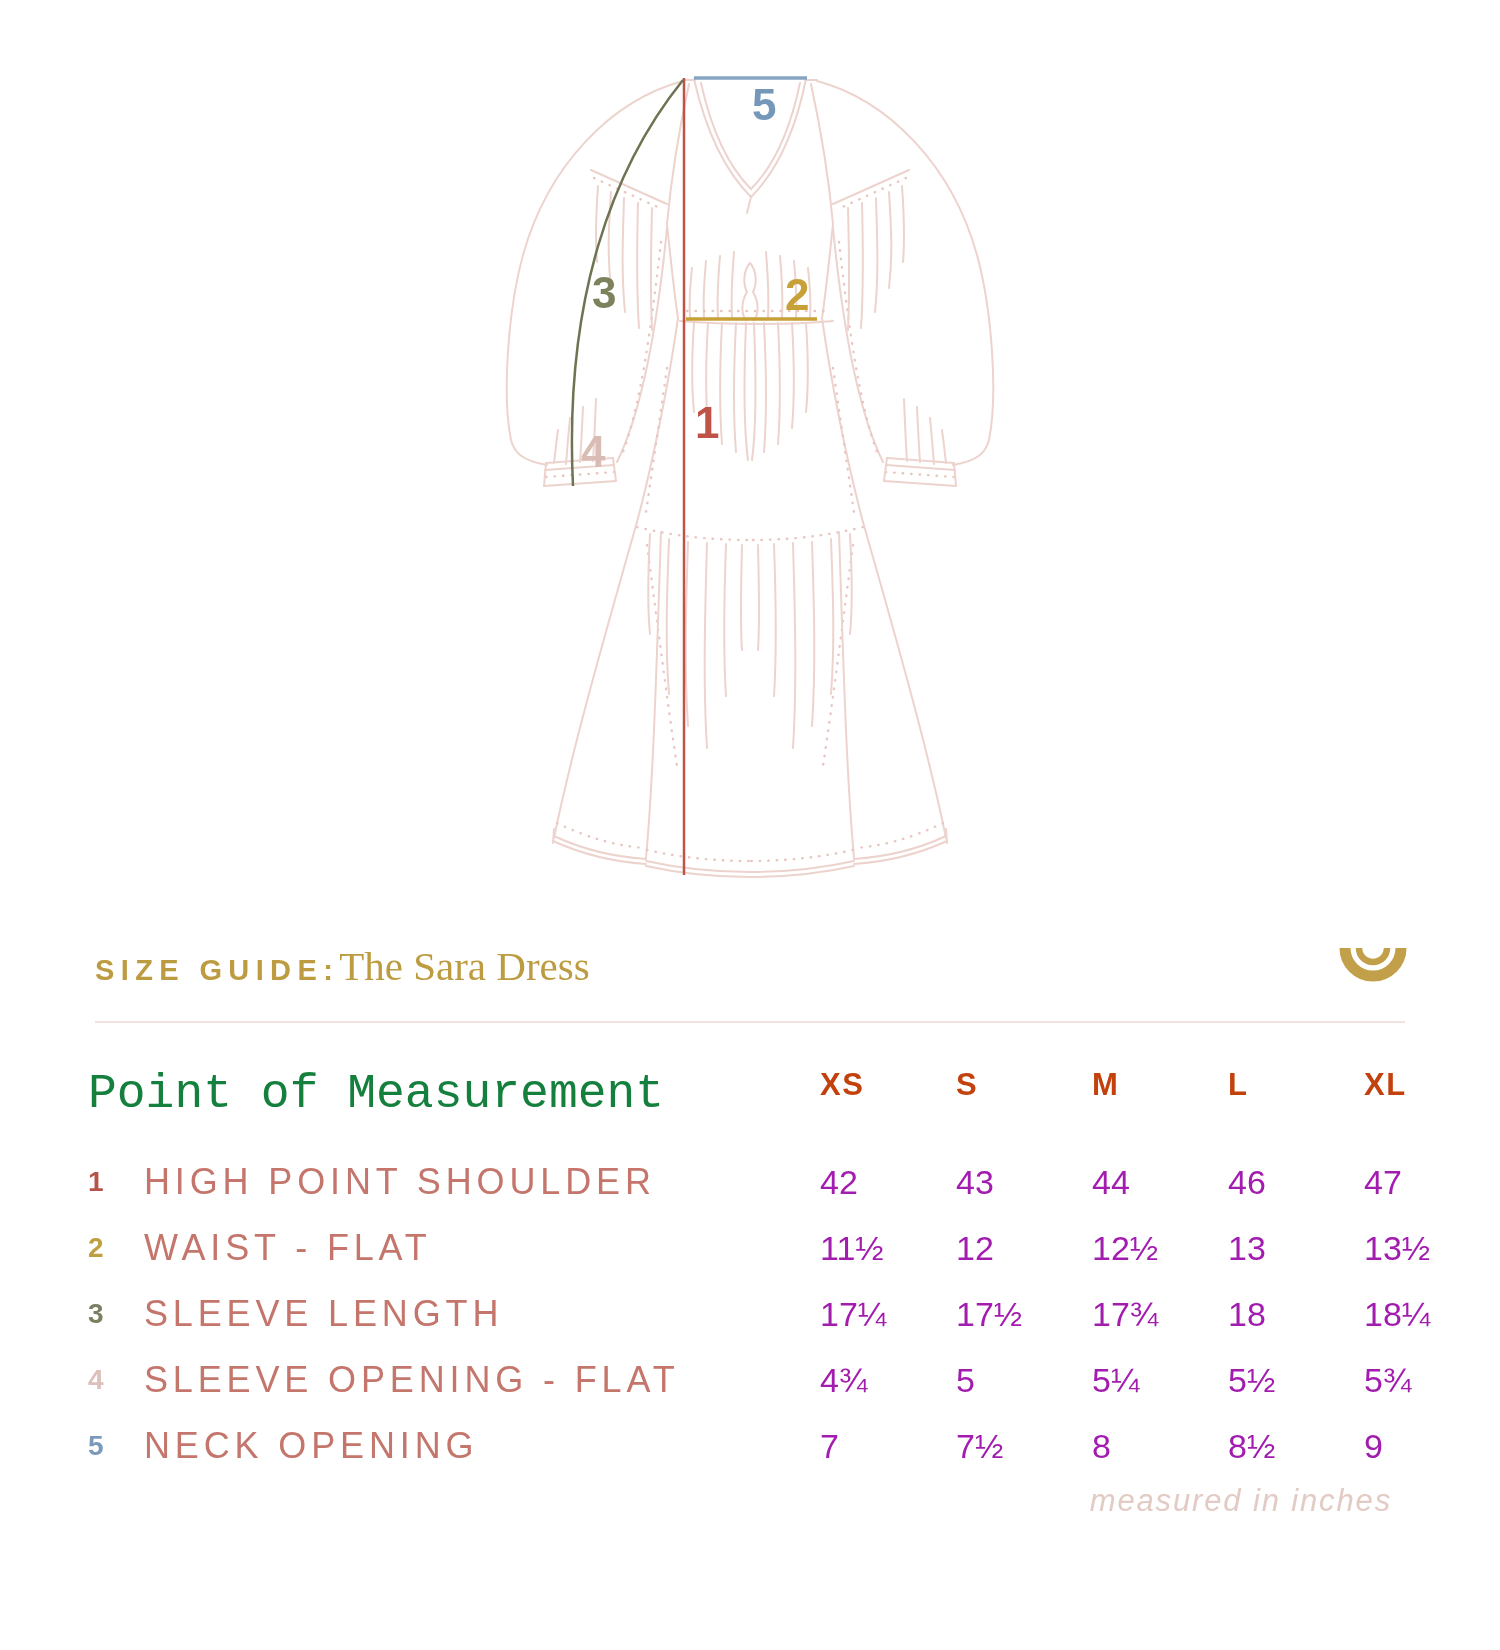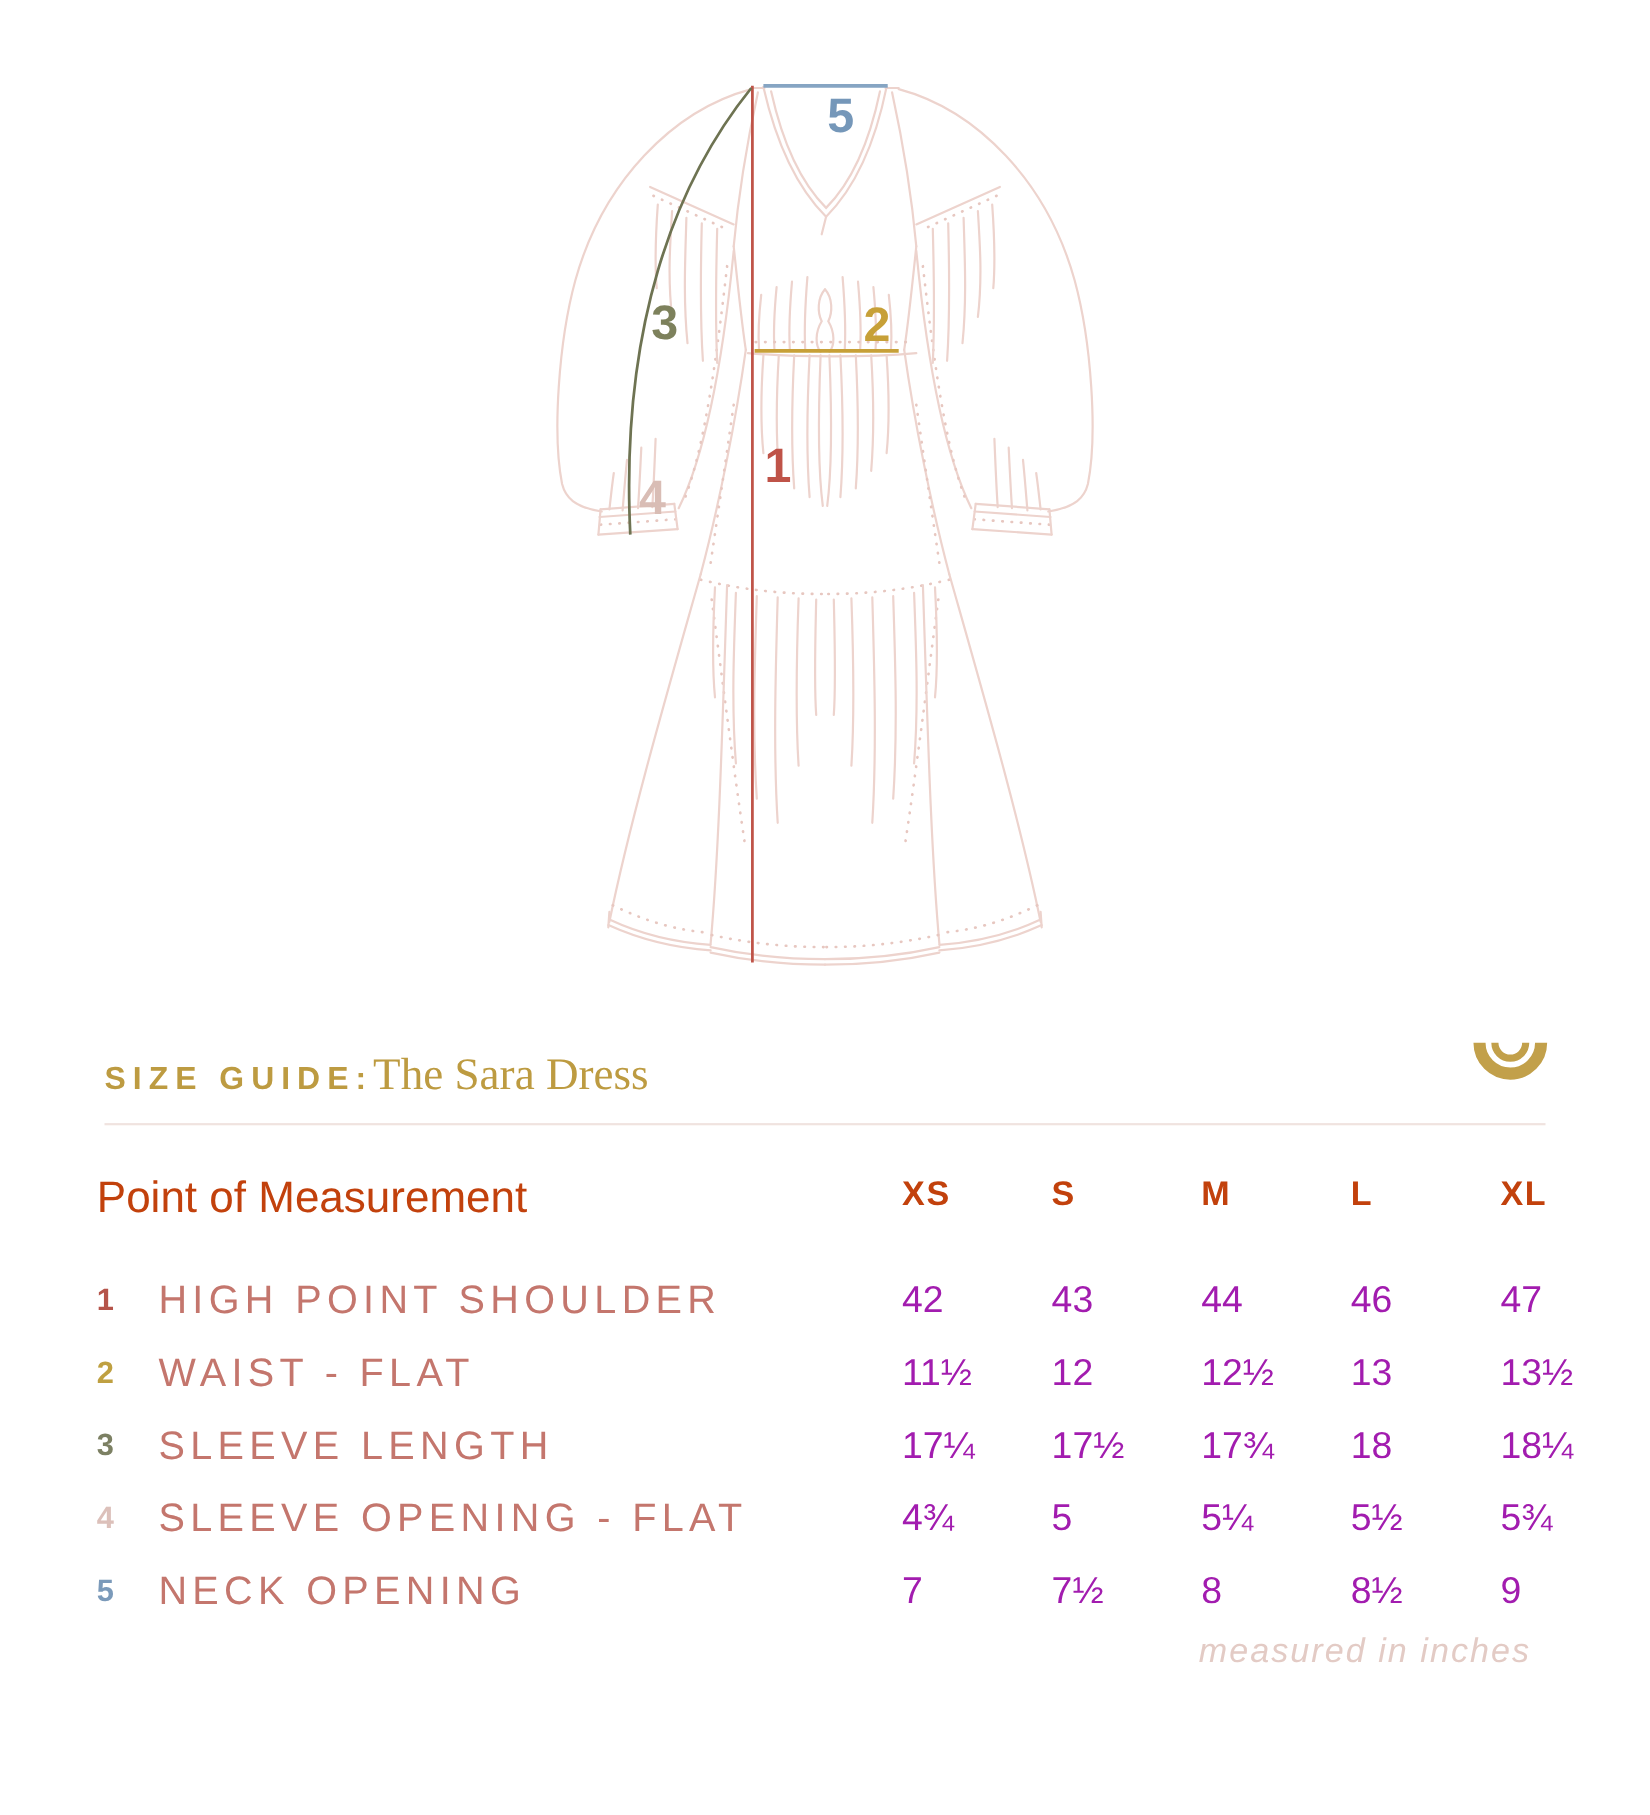--- a/index.html
+++ b/index.html
@@ -15,21 +15,21 @@
   .title-row{position:absolute;left:95px;top:942px;display:flex;align-items:baseline;white-space:nowrap;}
   .title-label{font-size:29px;font-weight:bold;letter-spacing:0.22em;}
   .title-name{font-family:"Liberation Serif",serif;font-size:41px;font-weight:400;}
   .logo{position:absolute;left:1338px;top:936px;}
   .divider{position:absolute;left:95px;top:1021px;width:1310px;height:2px;background:#f0e3df;}
   .table{position:absolute;left:88px;top:1055px;width:1412px;display:grid;
          grid-template-columns:56px 676px repeat(5,136px);color:#c4766d;}
   .trow{display:contents;}
   .cell{display:flex;align-items:center;height:66px;}
   .hcell{height:82px;align-items:flex-start;padding-top:12px;}
-  .pom{font-family:Liberation Sans, sans-serif;font-size:40px;color:#c2410c;grid-column:1/3;}
+  .pom{font-family:Liberation Mono, monospace;font-size:48px;color:#15803d;grid-column:1/3;}
   .szhead{font-size:31px;font-weight:bold;letter-spacing:0.05em;color:#c2410c;}
   .num{font-size:28px;font-weight:bold;justify-content:flex-start;}
   .mlabel{font-size:36px;letter-spacing:0.135em;color:#c4766d;}
   .val{font-size:34px;font-weight:400;color:#a21caf;}
   .footnote{position:absolute;right:108px;top:1483px;font-family:Liberation Sans, sans-serif;
             font-style:italic;font-size:31px;letter-spacing:0.06em;color:#e3cbc5;}
 </style>
 </head>
 <body>
 
@@ -135,21 +135,21 @@
 
     <text class="callout" x="752" y="120" style="color: rgb(117, 151, 185); fill: rgb(117, 151, 185);">5</text>
     <text class="callout" x="695" y="438" style="color: rgb(191, 83, 72); fill: rgb(191, 83, 72);">1</text>
     <text class="callout" x="785" y="310" style="color: rgb(199, 160, 55); fill: rgb(199, 160, 55);">2</text>
     <text class="callout" x="592" y="308" style="color: rgb(125, 129, 92); fill: rgb(125, 129, 92);">3</text>
     <text class="callout" x="581" y="467" style="color: rgb(217, 189, 181); fill: rgb(217, 189, 181);">4</text>
   </svg>
 
   <div class="title-row">
     <span class="title-label" style="color: rgb(189, 155, 65); fill: rgb(189, 155, 65);">SIZE GUIDE:</span>
-    <span class="title-name" style="color: rgb(189, 155, 65); fill: rgb(189, 155, 65); margin-top: 10px;">The Sara Dress</span>
+    <span class="title-name" style="color: rgb(189, 155, 65); fill: rgb(189, 155, 65);">The Sara Dress</span>
   </div>
 
   <svg class="logo" width="70" height="56" viewBox="0 0 70 56" style="color:#c2a04a">
     <path d="M 7 12 A 28 28 0 0 0 63 12" fill="none" stroke="currentColor" stroke-width="11"></path>
     <path d="M 21 12 A 14 14 0 0 0 49 12" fill="none" stroke="currentColor" stroke-width="6.5"></path>
   </svg>
 
   <div class="divider"></div>
 
   <div class="table">

